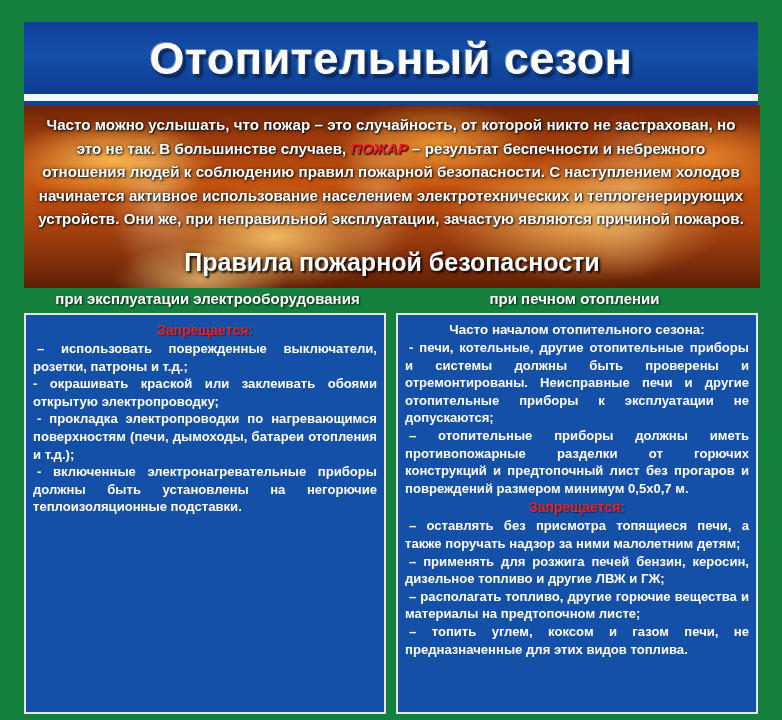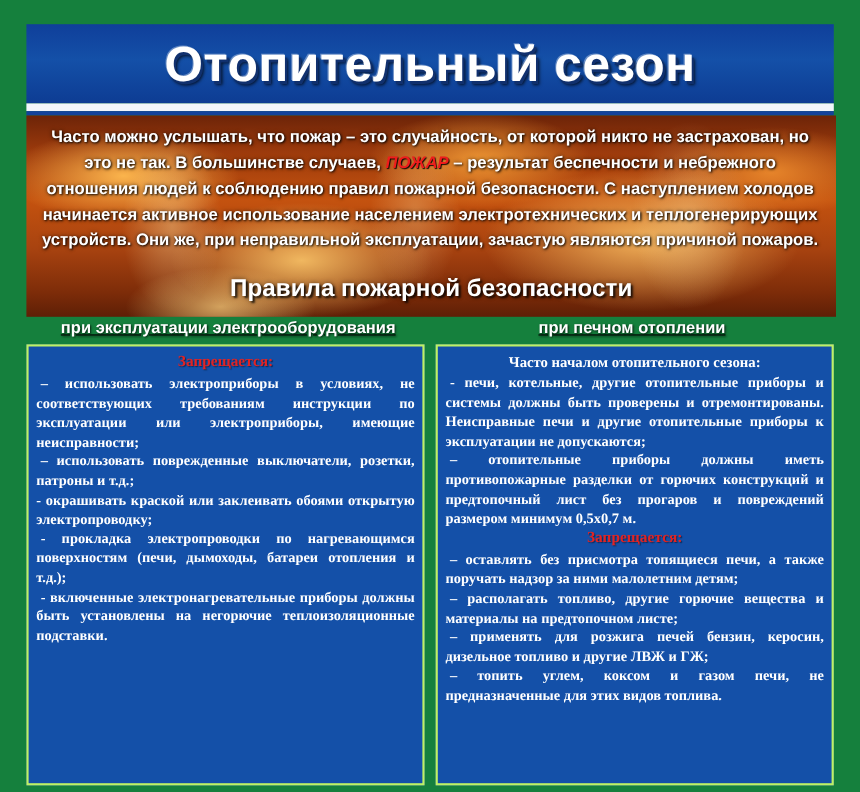--- a/index.html
+++ b/index.html
@@ -107,35 +107,34 @@
     font-style: italic;
     text-shadow: 1px 1px 1px rgba(0,0,0,0.9);
   }
   .rules-heading {
     position: absolute;
     left: 0;
     right: 0;
     top: 140px;
     text-align: center;
     color: #ffffff;
-    font-size: 22px;
+    font-size: 25px;
     font-weight: bold;
     line-height: 34px;
     text-shadow: 2px 2px 2px rgba(0,0,0,0.8), 0 0 5px rgba(0,0,0,0.55);
   }
 
   
   .subheaders {
     position: absolute;
     left: 24px;
     top: 288px;
     width: 734px;
     height: 40px;
     display: flex;
-    text-decoration: underline;
   }
   .subheader {
     flex: 1 1 50%;
     text-align: center;
     color: #ffffff;
     font-size: 15px;
     font-weight: bold;
     line-height: 22px;
     text-shadow: 1px 1px 2px rgba(0,0,0,0.75);
     white-space: nowrap;
@@ -147,25 +146,24 @@
     left: 24px;
     top: 313px;
     width: 734px;
     height: 401px;
     display: flex;
     gap: 10px;
   }
   .panel {
     flex: 1 1 50%;
     background: #1450a8;
-    border: 2px solid #bef264;
+    border: 2px solid #e5e5e5;
     box-sizing: border-box;
     padding: 5px 7px 4px 7px;
     overflow: hidden;
-    font-family: Liberation Serif, serif;
   }
   .panel-title-red {
     text-align: center;
     color: #e22323;
     font-size: 14px;
     font-weight: bold;
     line-height: 18px;
     margin: 1px 0 1px 0;
     text-shadow: 1px 1px 1px rgba(0,0,0,0.45);
   }
@@ -215,32 +213,31 @@
 
   <div class="subheaders">
     <div class="subheader">при эксплуатации электрооборудования</div>
     <div class="subheader">при печном отоплении</div>
   </div>
 
   <div class="panels">
 
     <div class="panel">
       <div class="panel-title-red">Запрещается:</div>
-      <p class="lead-indent">–    использовать электроприборы в условиях, не соответствующих требованиям инструкции по эксплуатации или электроприборы, имеющие неисправности;</p>
       <p class="lead-indent">–    использовать поврежденные выключатели, розетки, патроны и т.д.;</p>
       <p>- окрашивать краской или заклеивать обоями открытую электропроводку;</p>
       <p class="lead-indent">-    прокладка электропроводки по нагревающимся поверхностям (печи, дымоходы, батареи отопления и т.д.);</p>
       <p class="lead-indent">-    включенные электронагревательные приборы должны быть установлены на негорючие теплоизоляционные подставки.</p>
     </div>
 
     <div class="panel">
       <div class="panel-title-white">Часто началом отопительного сезона:</div>
       <p class="lead-indent">- печи, котельные, другие отопительные приборы и системы должны быть проверены и отремонтированы. Неисправные печи и другие отопительные приборы к эксплуатации не допускаются;</p>
       <p class="lead-indent">– отопительные приборы должны иметь противопожарные разделки от горючих конструкций и предтопочный лист без прогаров и повреждений размером минимум 0,5х0,7 м.</p>
       <div class="panel-title-red">Запрещается:</div>
       <p class="lead-indent">– оставлять без присмотра топящиеся печи, а также поручать надзор за ними малолетним детям;</p>
+      <p class="lead-indent">– применять для розжига печей бензин, керосин, дизельное топливо и другие ЛВЖ и ГЖ;</p>
       <p class="lead-indent">– располагать топливо, другие горючие вещества и материалы на предтопочном листе;</p>
-      <p class="lead-indent">– применять для розжига печей бензин, керосин, дизельное топливо и другие ЛВЖ и ГЖ;</p>
       <p class="lead-indent">– топить углем, коксом и газом печи, не предназначенные для этих видов топлива.</p>
     </div>
 
   </div>
 </div>
 
 </body></html>

